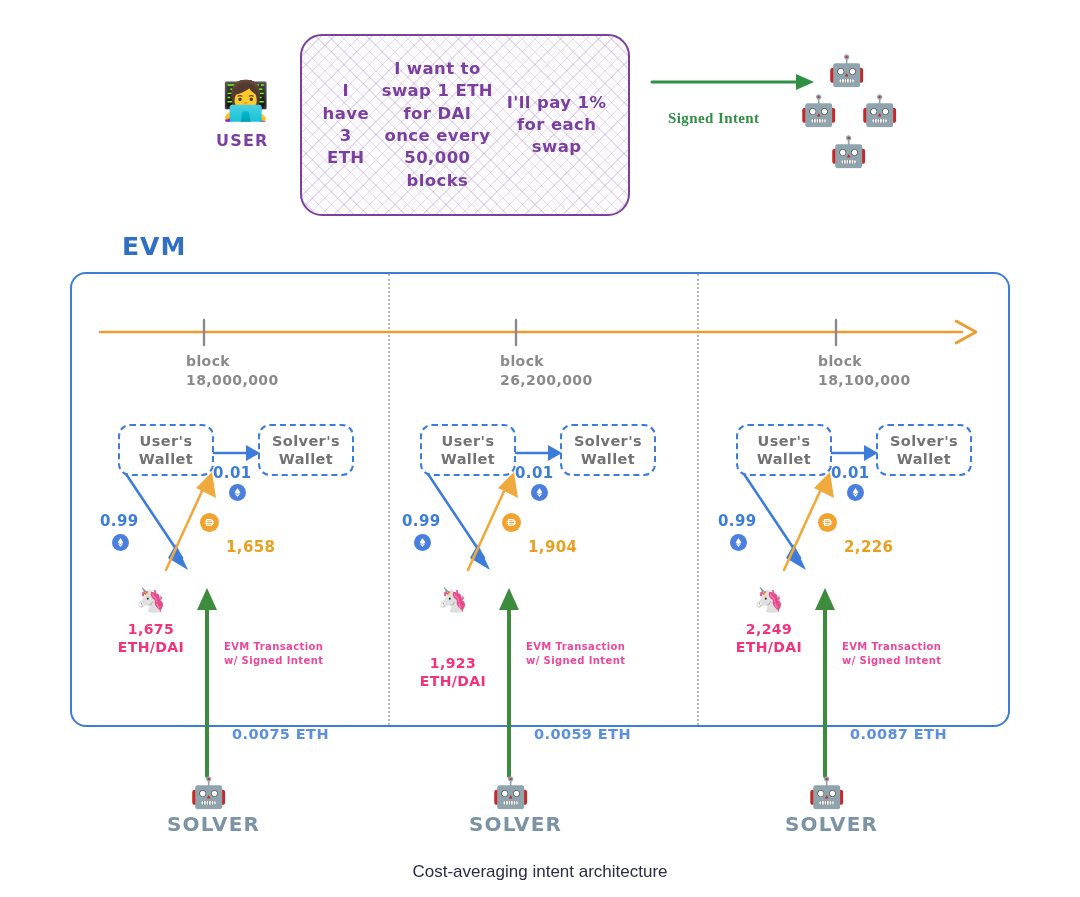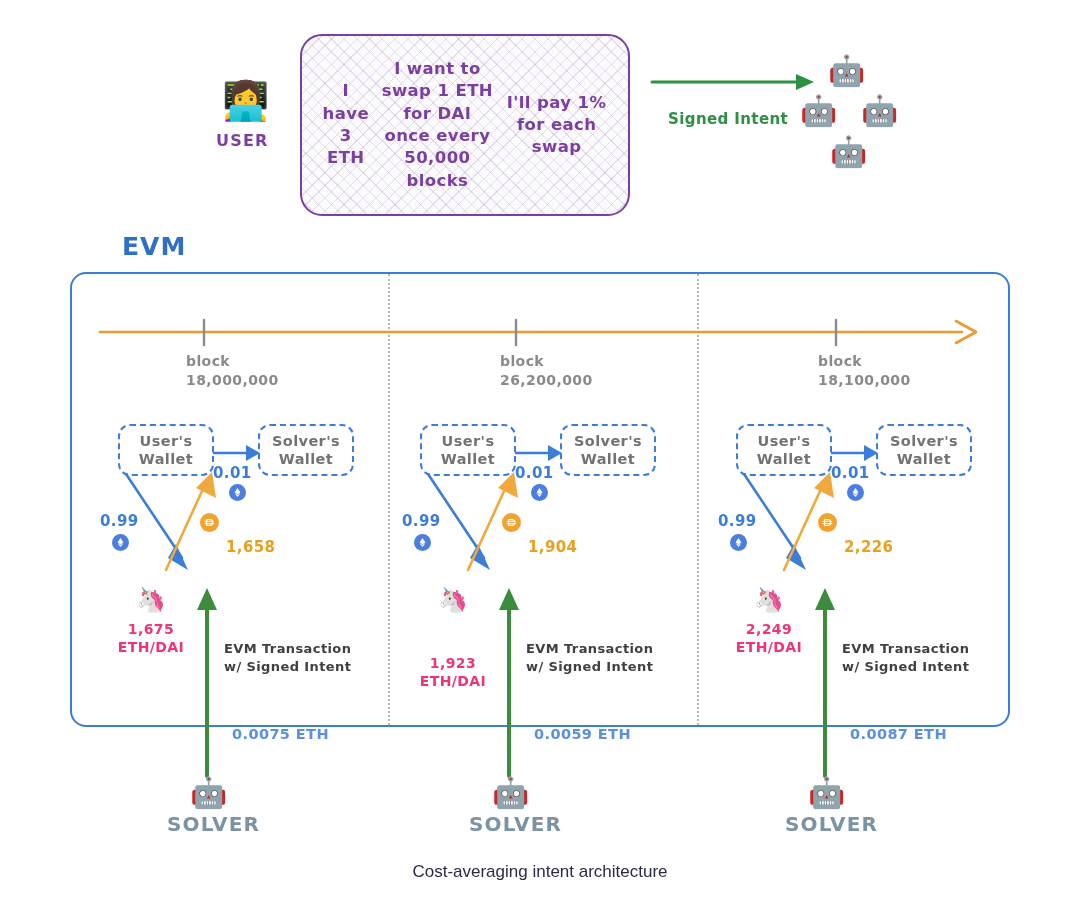--- a/index.html
+++ b/index.html
@@ -43,21 +43,21 @@
     line-height:1.35;
     text-align:center;
     white-space:pre-line;
   }
 
   
   #user-emoji{left:222px;top:82px;font-size:38px;line-height:1;}
   #user-label{left:216px;top:131px;color:#7b3fa0;font-size:16px;letter-spacing:1.2px;}
 
   
-  #signed-intent-label{left:668px;top:110px;color:#2f8f43;font-size:15px;}
+  #signed-intent-label{left:668px;top:110px;color:#2f8f43;font-size:15px;font-family:Liberation Serif, serif;}
 
   
   .robot{font-size:30px;line-height:1;}
   #robot-top{left:828px;top:56px;}
   #robot-left{left:800px;top:96px;}
   #robot-right{left:861px;top:96px;}
   #robot-bottom{left:830px;top:137px;}
 
   
   #evm-label{left:122px;top:232px;color:#2f6fc4;font-size:25px;letter-spacing:1px;}
@@ -87,21 +87,21 @@
     display:flex;align-items:center;justify-content:center;
     color:#737373;font-size:14.5px;line-height:1.25;text-align:center;
     white-space:pre-line;
   }
 
   
   .fee-label{color:#3b7dd8;font-size:15px;}
   .amount-label{color:#3b7dd8;font-size:15px;}
   .dai-label{color:#e8a020;font-size:15px;margin-left:36px;}
   .rate-label{color:#f0337a;font-size:14px;line-height:1.3;text-align:center;white-space:pre-line;}
-  .tx-label{color:#404040;font-size:13px;line-height:1.35;white-space:pre-line;}
+  .tx-label{color:#ec4899;font-size:10px;line-height:1.35;white-space:pre-line;}
   .gas-label{color:#5b8fe0;font-size:14.5px;margin-top:42px;}
   .solver-label{color:#7c93a6;font-size:20px;letter-spacing:1.2px;}
   .unicorn{font-size:24px;line-height:1;}
 
   
   .eth-badge{
     width:17px;height:17px;border-radius:50%;
     background:#4a7fe0;display:flex;align-items:center;justify-content:center;
   }
   .dai-badge{

